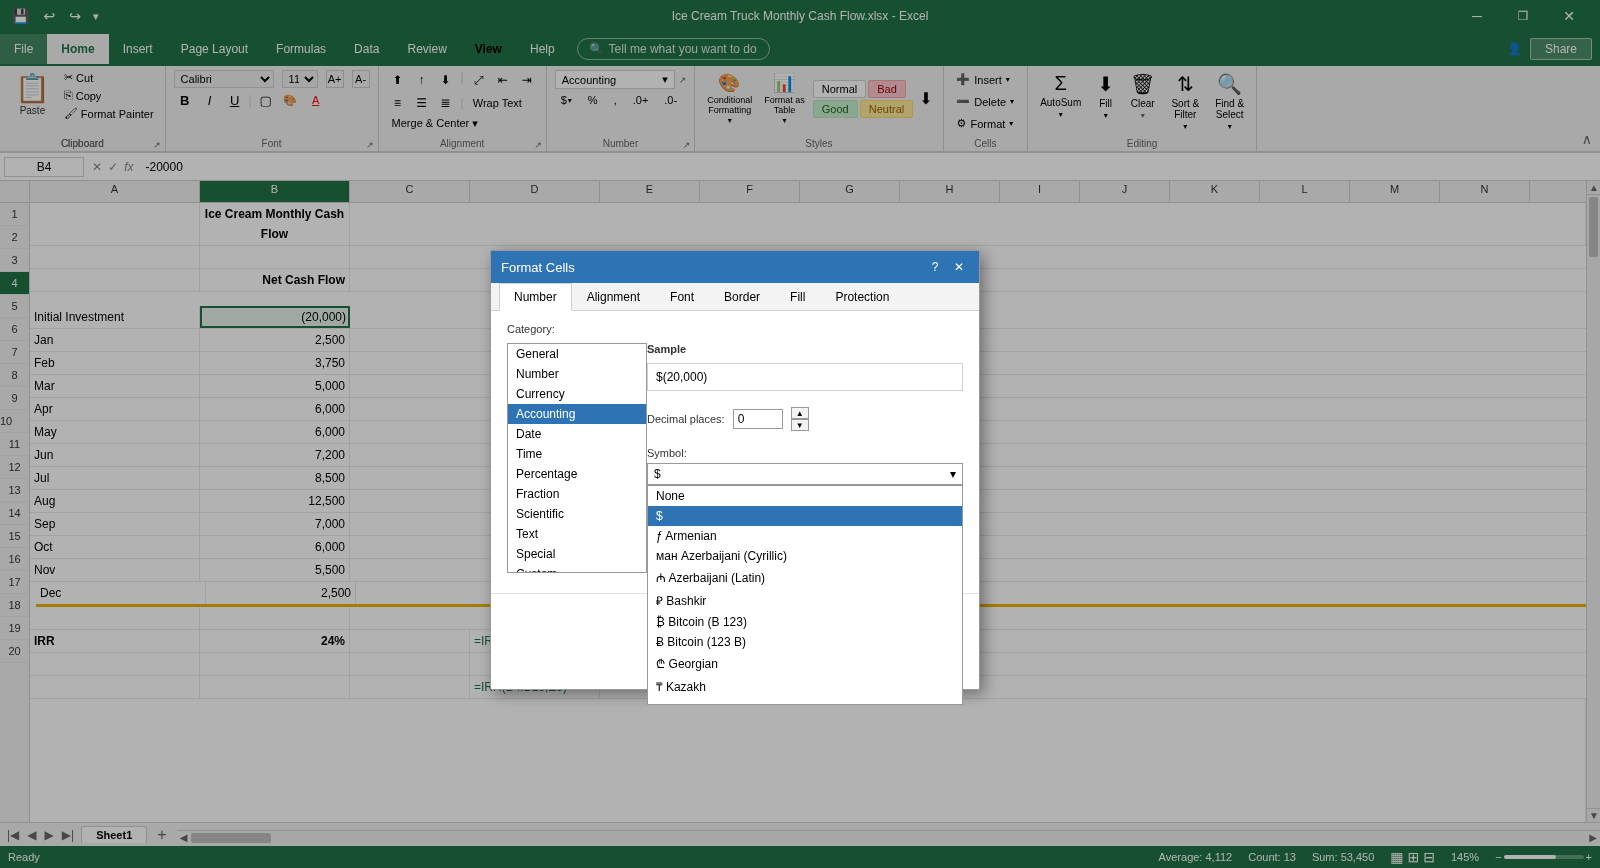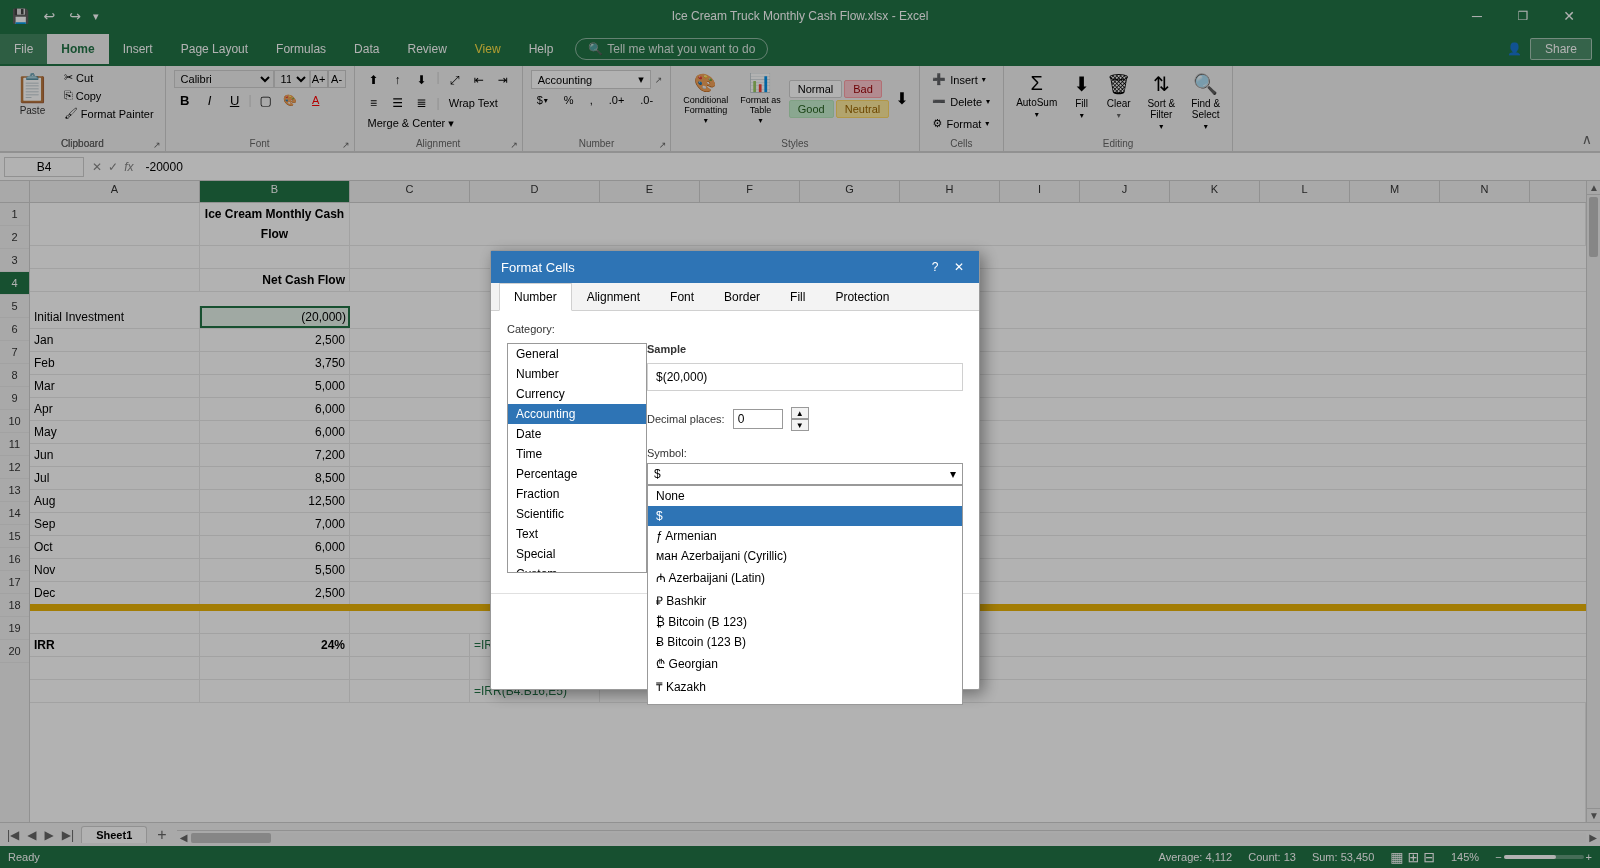--- a/index.html
+++ b/index.html
@@ -133,21 +133,21 @@
   </div>
 
   <div style="height:34px; background:#217346; display:flex; align-items:center;">
     <div style="padding:8px 14px; color:white; font-size:12px; cursor:pointer; background:rgba(255,255,255,0.15);">File</div>
     <div style="padding:8px 14px; color:#217346; font-size:12px; cursor:pointer; background:#f3f3f3; font-weight:600;">Home</div>
     <div style="padding:8px 14px; color:white; font-size:12px; cursor:pointer;">Insert</div>
     <div style="padding:8px 14px; color:white; font-size:12px; cursor:pointer;">Page Layout</div>
     <div style="padding:8px 14px; color:white; font-size:12px; cursor:pointer;">Formulas</div>
     <div style="padding:8px 14px; color:white; font-size:12px; cursor:pointer;">Data</div>
     <div style="padding:8px 14px; color:white; font-size:12px; cursor:pointer;">Review</div>
-    <div style="padding:8px 14px; color:#fde047; font-size:12px; cursor:pointer;">View</div>
+    <div style="padding:8px 14px; color:#000000; font-size:12px; cursor:pointer;font-weight:bold;">View</div>
     <div style="padding:8px 14px; color:white; font-size:12px; cursor:pointer;">Help</div>
     <div style="display:flex; align-items:center; border:1px solid rgba(255,255,255,0.5); border-radius:12px; padding:3px 12px; margin:0 8px; color:rgba(255,255,255,0.85); font-size:12px; gap:4px; cursor:pointer;">
       <span>🔍</span>
       <span>Tell me what you want to do</span>
     </div>
     <div style="margin-left:auto; display:flex; align-items:center; padding-right:8px;">
       <span style="color:white; font-size:12px; margin-right:8px;">👤</span>
       <button style="background:rgba(255,255,255,0.2); color:white; border:1px solid rgba(255,255,255,0.5); padding:3px 14px; font-size:12px; cursor:pointer; border-radius:2px;">Share</button>
     </div>
   </div>
@@ -174,21 +174,21 @@
             <span>Format Painter</span>
           </div>
         </div>
       </div>
       <div style="position:absolute; bottom:2px; left:50%; transform:translateX(-50%); font-size:10px; color:#666; white-space:nowrap; display:flex; align-items:center; gap:2px;">Clipboard</div>
       <span style="position:absolute; bottom:2px; left:50%; transform:translateX(-50%); font-size:10px; color:#666; white-space:nowrap;">Clipboard</span>
       <span style="position:absolute; bottom:1px; right:4px; font-size:9px; color:#666; cursor:pointer;">↗</span>
     </div>
 
     <div style="display:flex; flex-direction:column; border-right:1px solid #d0d0d0; padding:4px 8px 18px 8px; position:relative;">
-      <div style="display:flex; gap:0; align-items:center; margin-bottom:2px;">
+      <div style="display:flex; gap:8px; align-items:center; margin-bottom:2px;">
         <select style="width:100px; font-size:11px; border:1px solid #d0d0d0; padding:1px 2px;">
           <option>Calibri</option>
         </select>
         <select style="width:36px; font-size:11px; border:1px solid #d0d0d0; padding:1px 2px;">
           <option>11</option>
         </select>
         <div style="width:18px; height:18px; border:1px solid #ccc; background:#f3f3f3; cursor:pointer; font-size:11px; display:flex; align-items:center; justify-content:center;">A+</div>
         <div style="width:18px; height:18px; border:1px solid #ccc; background:#f3f3f3; cursor:pointer; font-size:11px; display:flex; align-items:center; justify-content:center;">A-</div>
       </div>
       <div style="display:flex; gap:3px; align-items:center;">
@@ -376,21 +376,21 @@
         <div style="display:flex; flex-direction:column; background:#f3f3f3; border-right:1px solid #d0d0d0; width:30px; min-width:30px; overflow:hidden;">
           <div style="border-bottom:1px solid #e8e8e8; text-align:center; font-size:11px; color:#333; min-height:22px; line-height:22px;">1</div>
           <div style="border-bottom:1px solid #e8e8e8; text-align:center; font-size:11px; color:#333; min-height:22px; line-height:22px;">2</div>
           <div style="border-bottom:1px solid #e8e8e8; text-align:center; font-size:11px; color:#333; min-height:22px; line-height:22px;">3</div>
           <div style="border-bottom:1px solid #e8e8e8; text-align:center; font-size:11px; color:white; background:#217346; min-height:22px; line-height:22px;">4</div>
           <div style="border-bottom:1px solid #e8e8e8; text-align:center; font-size:11px; color:#333; min-height:22px; line-height:22px;">5</div>
           <div style="border-bottom:1px solid #e8e8e8; text-align:center; font-size:11px; color:#333; min-height:22px; line-height:22px;">6</div>
           <div style="border-bottom:1px solid #e8e8e8; text-align:center; font-size:11px; color:#333; min-height:22px; line-height:22px;">7</div>
           <div style="border-bottom:1px solid #e8e8e8; text-align:center; font-size:11px; color:#333; min-height:22px; line-height:22px;">8</div>
           <div style="border-bottom:1px solid #e8e8e8; text-align:center; font-size:11px; color:#333; min-height:22px; line-height:22px;">9</div>
-          <div style="border-bottom:1px solid #e8e8e8; text-align:center; font-size:11px; color:#333; min-height:22px; line-height:22px;">10</div>
+          <div style="border-bottom:1px solid #e8e8e8; text-align:left; font-size:11px; color:#333; min-height:22px; line-height:22px;">10</div>
           <div style="border-bottom:1px solid #e8e8e8; text-align:center; font-size:11px; color:#333; min-height:22px; line-height:22px;">11</div>
           <div style="border-bottom:1px solid #e8e8e8; text-align:center; font-size:11px; color:#333; min-height:22px; line-height:22px;">12</div>
           <div style="border-bottom:1px solid #e8e8e8; text-align:center; font-size:11px; color:#333; min-height:22px; line-height:22px;">13</div>
           <div style="border-bottom:1px solid #e8e8e8; text-align:center; font-size:11px; color:#333; min-height:22px; line-height:22px;">14</div>
           <div style="border-bottom:1px solid #e8e8e8; text-align:center; font-size:11px; color:#333; min-height:22px; line-height:22px;">15</div>
           <div style="border-bottom:1px solid #e8e8e8; text-align:center; font-size:11px; color:#333; min-height:22px; line-height:22px;">16</div>
           <div style="border-bottom:1px solid #e8e8e8; text-align:center; font-size:11px; color:#333; min-height:22px; line-height:22px;">17</div>
           <div style="border-bottom:1px solid #e8e8e8; text-align:center; font-size:11px; color:#333; min-height:22px; line-height:22px;">18</div>
           <div style="border-bottom:1px solid #e8e8e8; text-align:center; font-size:11px; color:#333; min-height:22px; line-height:22px;">19</div>
           <div style="border-bottom:1px solid #e8e8e8; text-align:center; font-size:11px; color:#333; min-height:22px; line-height:22px;">20</div>
@@ -481,21 +481,21 @@
             <div style="width:150px; min-width:150px; border-right:1px solid #e8e8e8; font-size:12px; padding:1px 4px; min-height:22px; line-height:20px; text-align:right;">6,000</div>
             <div style="flex:1; font-size:12px; padding:1px 4px; min-height:22px;"></div>
           </div>
 
           <div style="display:flex; border-bottom:1px solid #e8e8e8; min-height:22px;">
             <div style="width:170px; min-width:170px; border-right:1px solid #e8e8e8; font-size:12px; padding:1px 4px; min-height:22px; line-height:20px;">Nov</div>
             <div style="width:150px; min-width:150px; border-right:1px solid #e8e8e8; font-size:12px; padding:1px 4px; min-height:22px; line-height:20px; text-align:right;">5,500</div>
             <div style="flex:1; font-size:12px; padding:1px 4px; min-height:22px;"></div>
           </div>
 
-          <div style="display:flex; border-bottom:7px solid #eab308; min-height:22px;">
+          <div style="display:flex; border-bottom:3px solid #eab308; min-height:22px;margin-left:6px;">
             <div style="width:170px; min-width:170px; border-right:1px solid #e8e8e8; font-size:12px; padding:1px 4px; min-height:22px; line-height:20px;">Dec</div>
             <div style="width:150px; min-width:150px; border-right:1px solid #e8e8e8; font-size:12px; padding:1px 4px; min-height:22px; line-height:20px; text-align:right;">2,500</div>
             <div style="flex:1; font-size:12px; padding:1px 4px; min-height:22px;"></div>
           </div>
 
           <div style="display:flex; border-bottom:1px solid #e8e8e8; min-height:22px;">
             <div style="width:170px; min-width:170px; border-right:1px solid #e8e8e8; min-height:22px;"></div>
             <div style="width:150px; min-width:150px; border-right:1px solid #e8e8e8; min-height:22px;"></div>
             <div style="flex:1; min-height:22px;"></div>
           </div>

